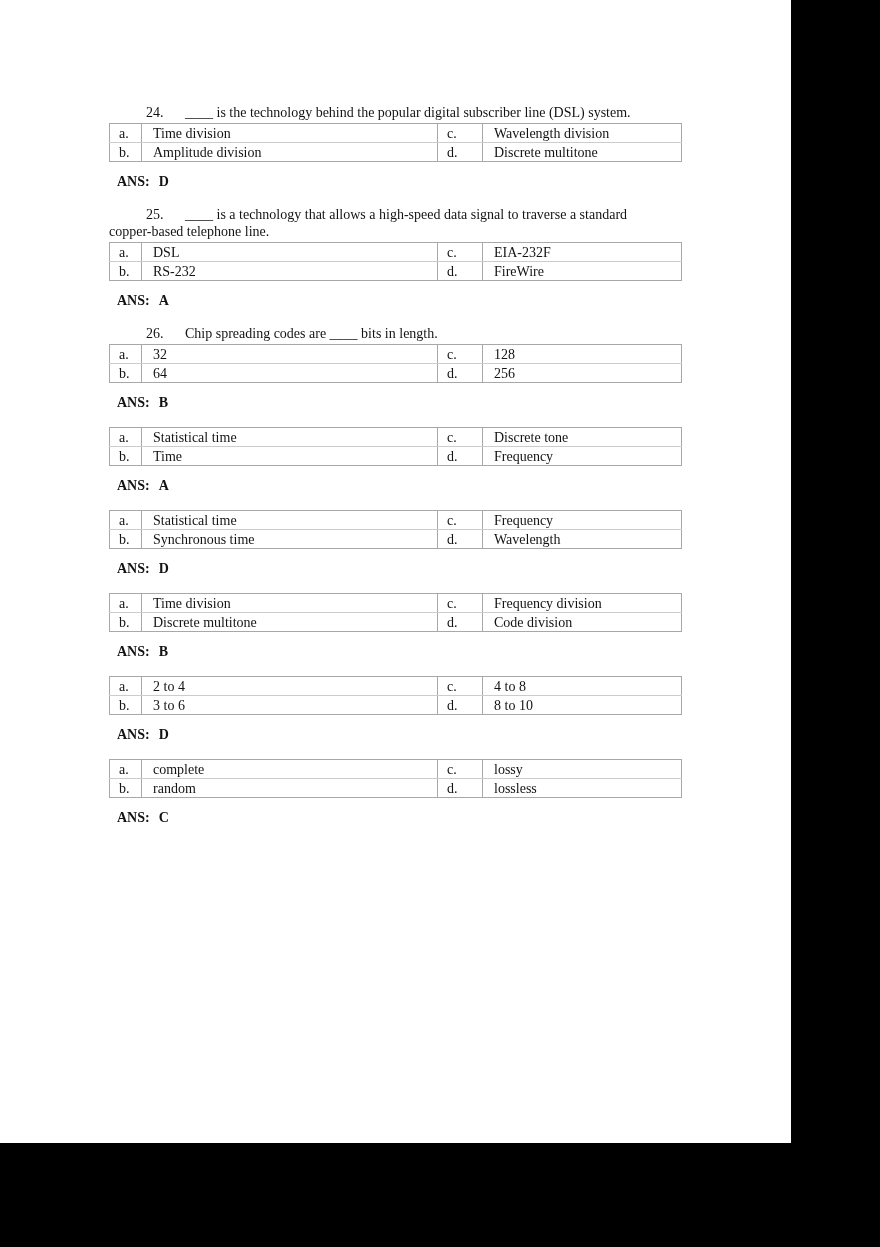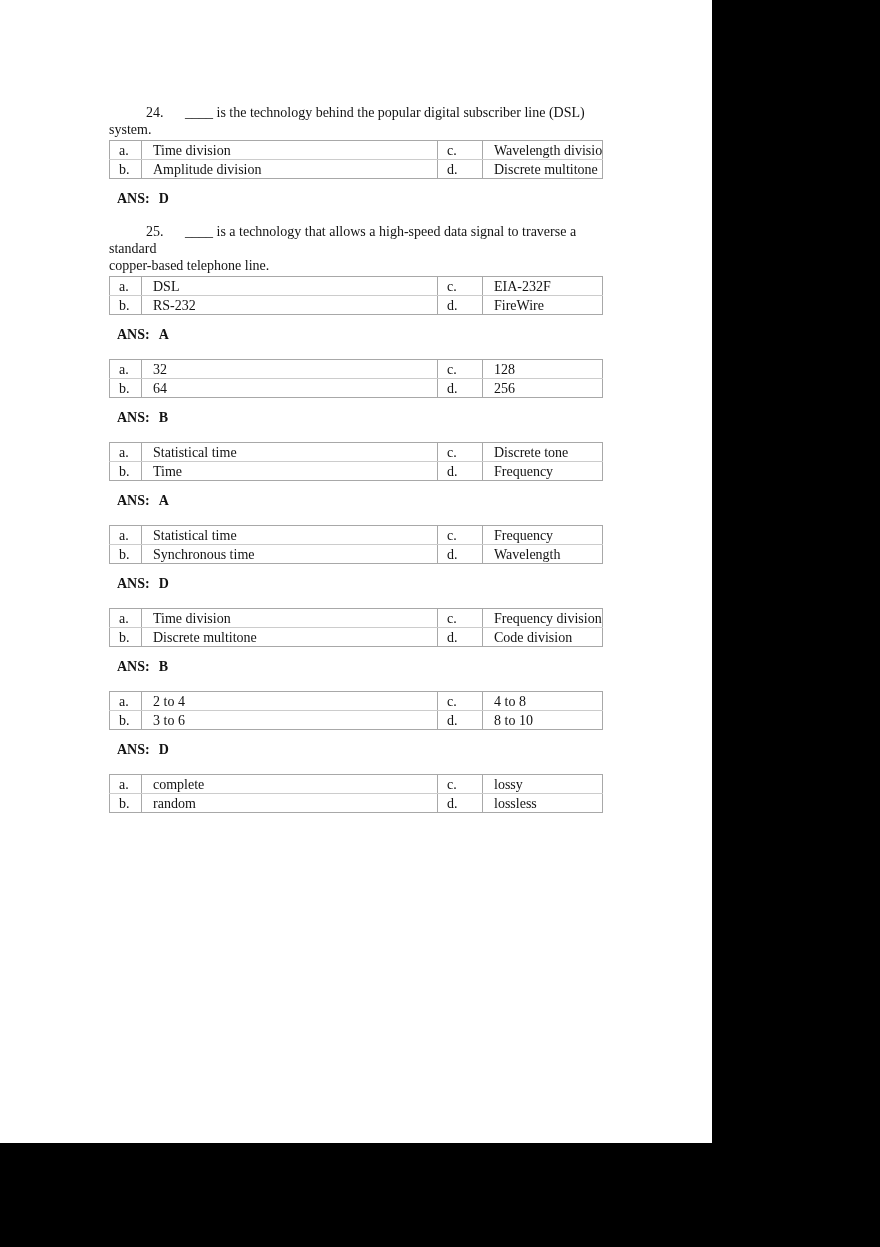--- a/index.html
+++ b/index.html
@@ -7,21 +7,21 @@
     padding: 0;
   }
   body {
     width: 880px;
     height: 1247px;
     background: #000000;
     overflow: hidden;
   }
   .page {
     box-sizing: border-box;
-    width: 712px;
+    width: 791px;
     height: 1143px;
     background: #ffffff;
     padding: 104px 109px 0 109px;
     font-family: "Liberation Serif", "DejaVu Serif", serif;
     font-size: 14px;
     line-height: 17px;
     color: #131313;
   }
   .below-page {
     width: 880px;
@@ -112,20 +112,21 @@
           <td class="txt cell-b-txt">RS-232</td>
           <td class="ltr cell-d-ltr">d.</td>
           <td class="txt cell-d-txt">FireWire</td>
         </tr>
       </tbody>
     </table>
     <p class="ans"><span class="ans-label">ANS:</span><span class="ans-value">A</span></p>
   </div>
 
   <div class="qblock">
+    <p class="qline"><span class="qnum">26.</span><span class="qtext">Chip spreading codes are ____ bits in length.</span></p>
     <table class="opts">
       <colgroup>
         <col style="width:32px">
             <col style="width:296px">
             <col style="width:45px">
             <col>
       </colgroup>
       <tbody>
         <tr class="row-1">
           <td class="ltr cell-a-ltr">a.</td>
@@ -264,17 +265,18 @@
           <td class="txt cell-c-txt">lossy</td>
         </tr>
         <tr class="row-2">
           <td class="ltr cell-b-ltr">b.</td>
           <td class="txt cell-b-txt">random</td>
           <td class="ltr cell-d-ltr">d.</td>
           <td class="txt cell-d-txt">lossless</td>
         </tr>
       </tbody>
     </table>
+    <p class="ans"><span class="ans-label">ANS:</span><span class="ans-value">C</span></p>
   </div>
 
 </div>
 </div>
 <div class="below-page"></div>
 
 </body></html>

